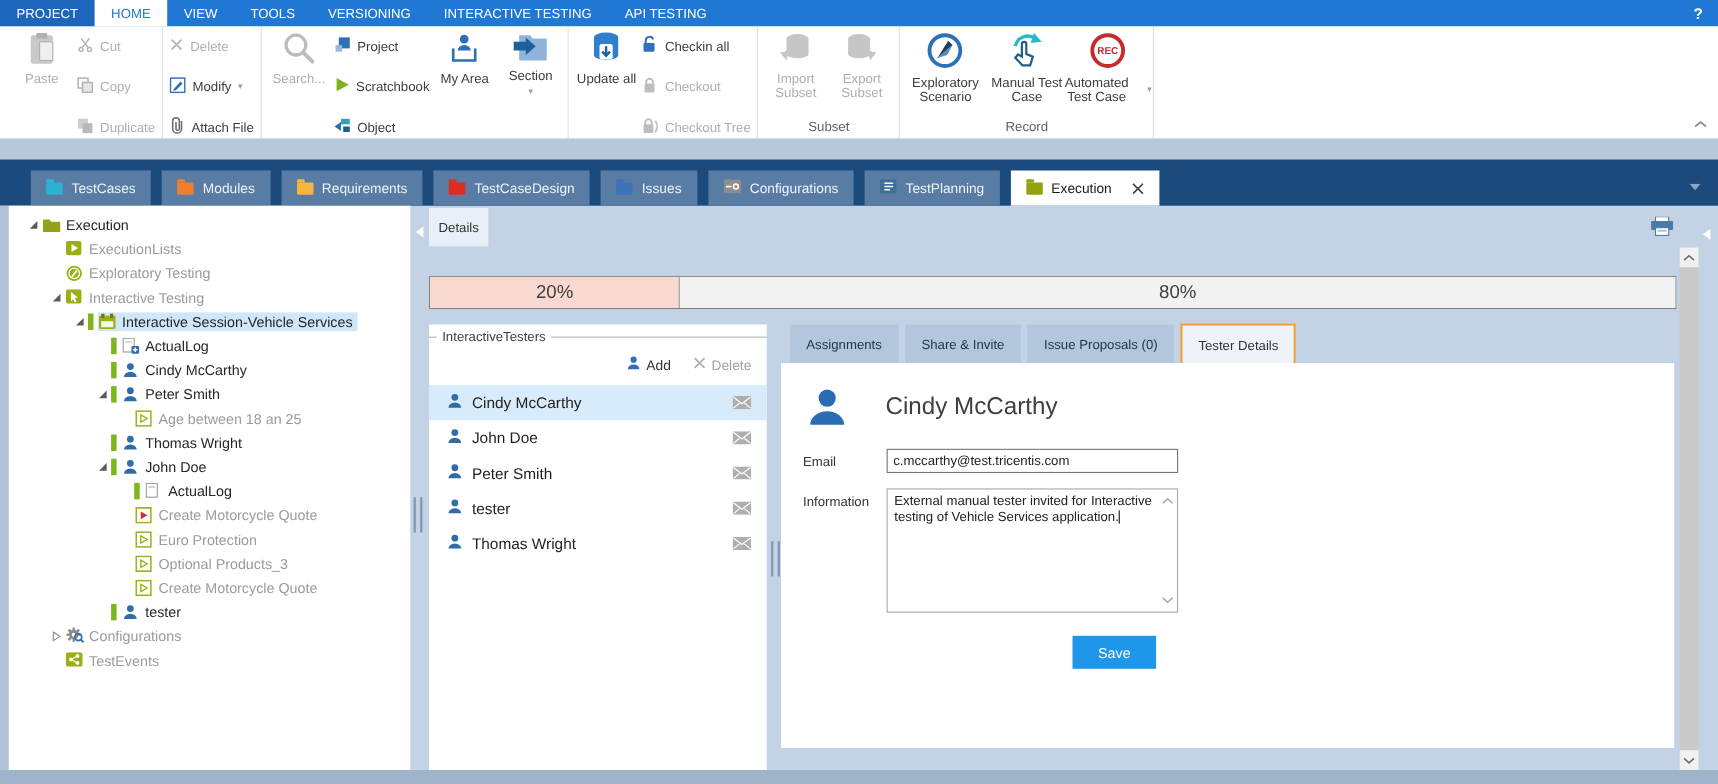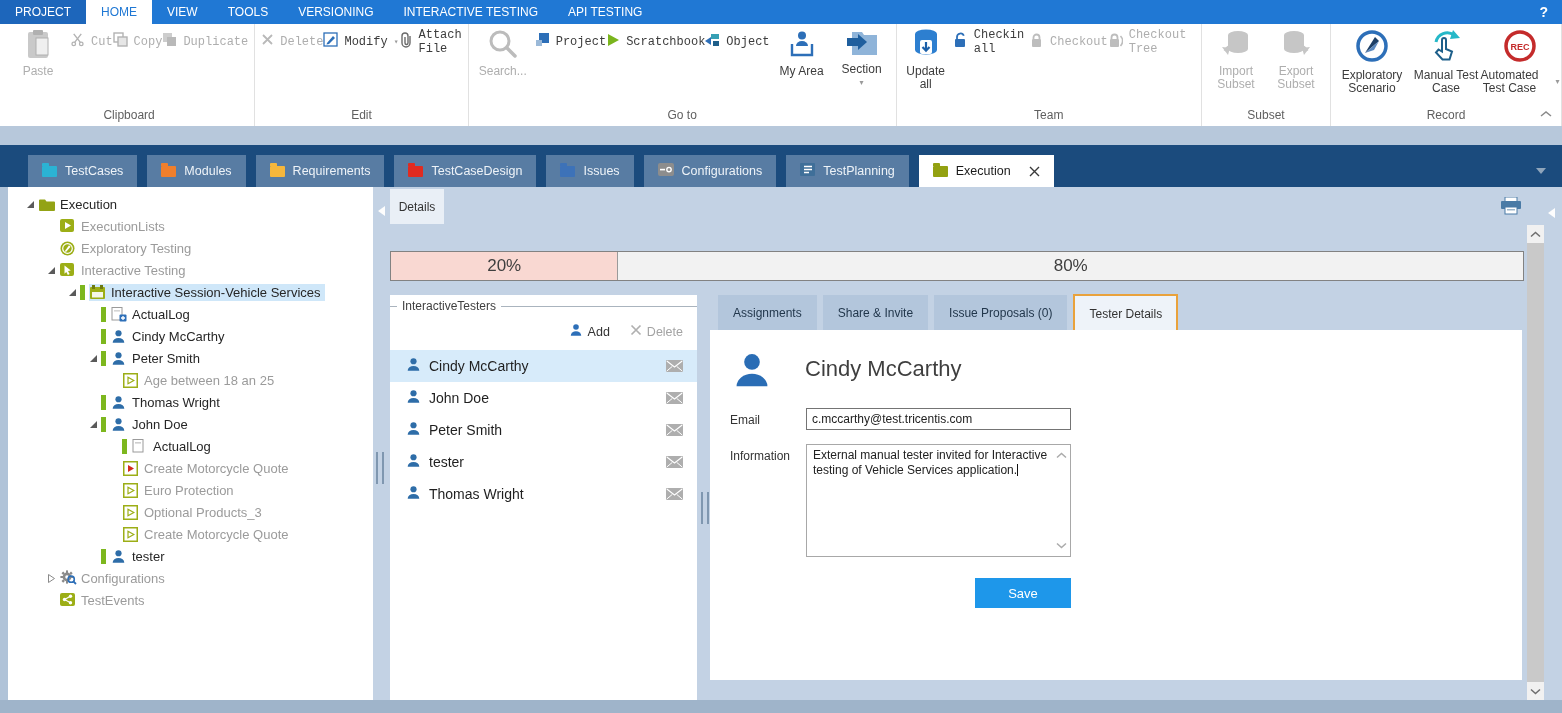--- a/index.html
+++ b/index.html
@@ -17,21 +17,21 @@
   
   .ribbon{position:absolute;top:24px;left:0;right:0;height:102px;background:#fff;
           display:flex;align-items:stretch;padding-left:4px;}
   .rgroup{display:flex;flex-direction:column;border-right:1px solid #e1e1e1;padding:0 6px;}
   .rcontent{flex:1;display:flex;align-items:flex-start;gap:4px;}
   .rlabel{text-align:center;font-size:12px;color:#5f5f5f;padding:1px 0 4px;}
   .bigbtn{width:56px;display:flex;flex-direction:column;align-items:center;gap:3px;
           padding-top:5px;font-size:12px;line-height:13px;text-align:center;color:#3c3c3c;}
   .bigbtn.wide{width:70px;}
   .bigbtn.disabled{color:#aeaeae;}
-  .smallstack{display:flex;flex-direction:row;gap:0;padding-top:8px;font-family:Liberation Mono, monospace;}
+  .smallstack{display:flex;flex-direction:column;gap:18px;padding-top:8px;}
   .smallbtn{display:flex;align-items:center;gap:6px;font-size:12px;color:#3c3c3c;height:19px;}
   .smallbtn.disabled{color:#aeaeae;}
   .caret{font-size:8px;color:#9a9a9a;line-height:8px;}
   .ribcollapse{position:absolute;right:10px;top:104px;color:#8a8a8a;}
   
   .band{position:absolute;top:126px;left:0;right:0;height:19px;background:#b7c8db;}
   .tabstrip{position:absolute;top:145px;left:0;right:0;height:42px;background:#1b4b7d;
             display:flex;align-items:flex-end;padding-left:28px;}
   .wtab{display:flex;align-items:center;gap:8px;background:#587ca3;color:#eef3f8;
         font-size:12.5px;padding:0 14px;height:32px;margin-right:10px;white-space:nowrap;}
@@ -88,21 +88,21 @@
   .rcontentpane{position:absolute;left:710px;top:330px;width:812px;height:350px;background:#fff;}
   .bigperson{position:absolute;left:23px;top:20px;}
   .dname{position:absolute;left:95px;top:26px;font-size:22px;font-weight:300;color:#3f3f3f;}
   .flabel{position:absolute;left:20px;font-size:12px;color:#333;}
   .finput{position:absolute;left:96px;top:78px;width:253px;height:20px;border:1px solid #747474;
           font-family:inherit;font-size:12px;color:#222;padding:0 5px;outline:none;}
   .fta{position:absolute;left:96px;top:114px;width:265px;height:113px;border:1px solid #a8a8a8;
        box-sizing:border-box;font-size:12px;color:#222;padding:3px 20px 3px 6px;line-height:15px;}
   .tacaret{display:inline-block;width:1px;height:12px;background:#111;vertical-align:-2px;}
   .taarrow{position:absolute;right:3px;}
-  .savebtn{position:absolute;left:265px;top:248px;width:96px;height:30px;background:#1e97ea;
+  .savebtn{position:absolute;left:265px;top:248px;width:76px;height:30px;background:#1e97ea;
            color:#fff;font-size:13px;display:flex;align-items:center;justify-content:center;cursor:pointer;}
   .schedule{position:absolute;left:710px;top:680px;width:812px;height:20px;background:#fff;
             border-top:1px solid #c9c9c9;display:flex;align-items:center;margin-top:33px;}
   
   .vscroll{position:absolute;left:1527px;top:225px;width:17px;bottom:13px;display:flex;
            flex-direction:column;}
   .sbtn{height:18px;background:#f1f1f1;display:flex;align-items:center;justify-content:center;flex:0 0 18px;}
   .strack{flex:1;background:#c9c9c9;}
   .statusbar{position:absolute;left:0;right:0;bottom:0;height:13px;background:#9fb4ca;}
 </style>

